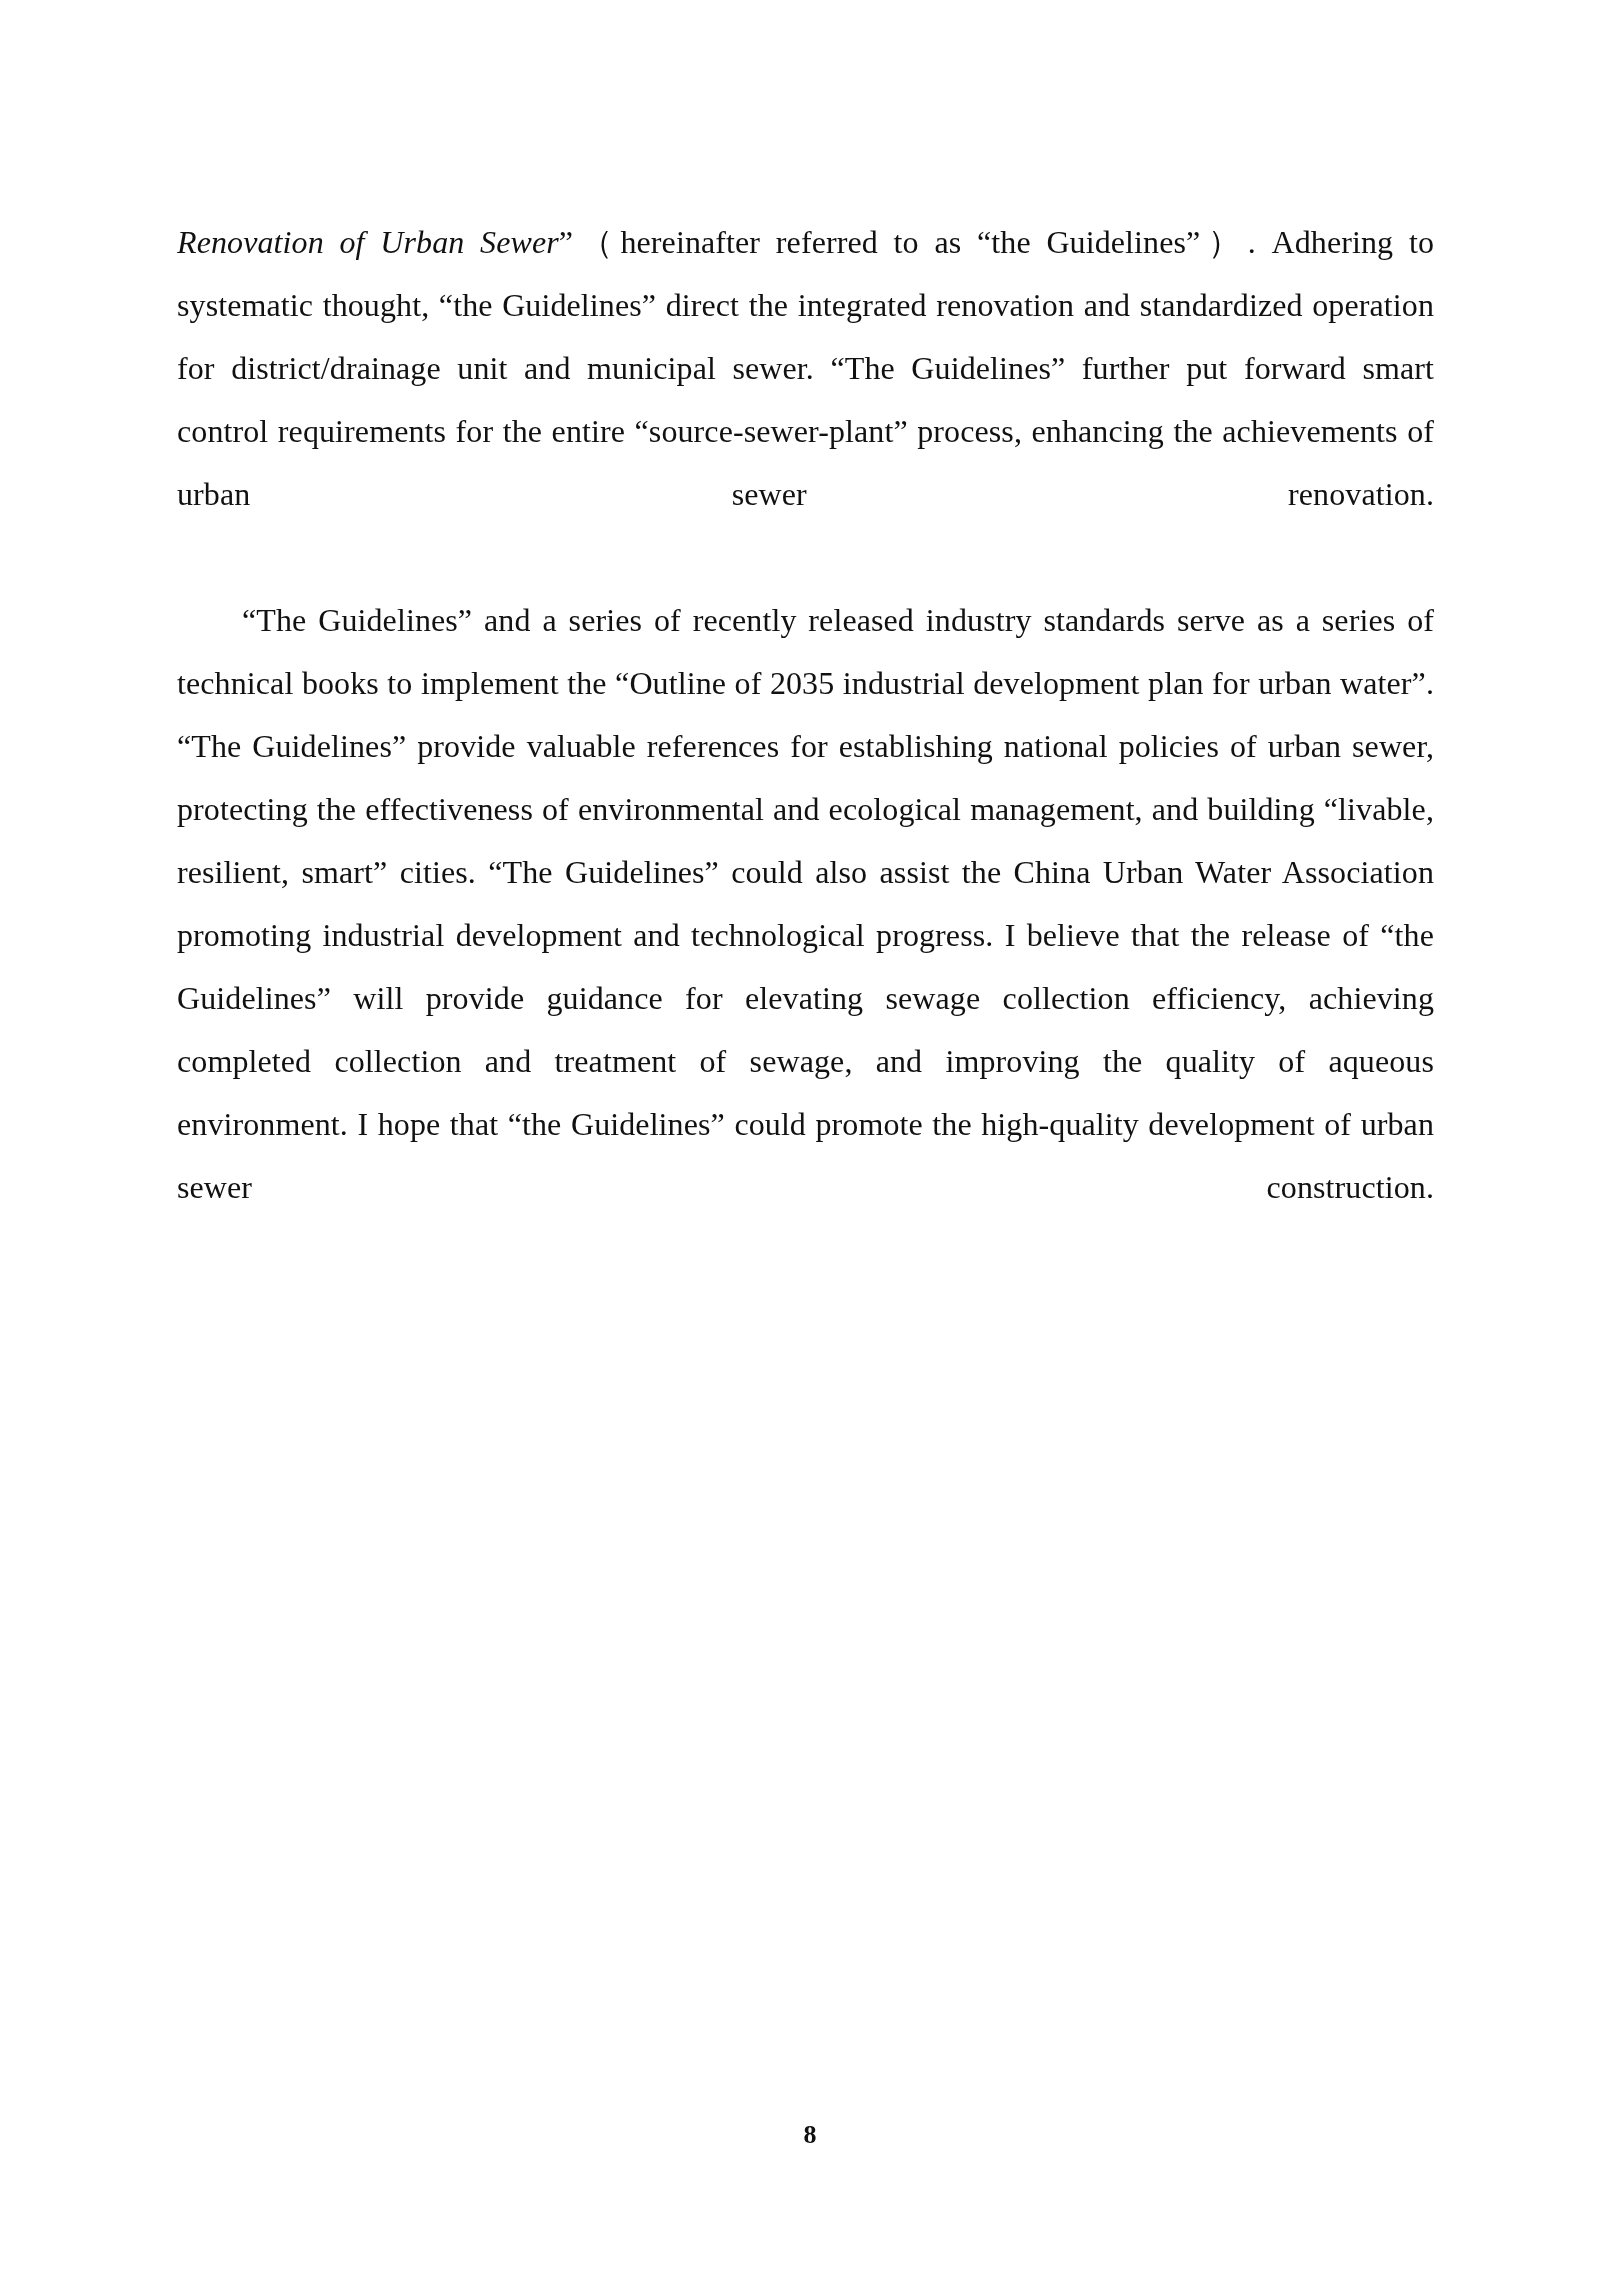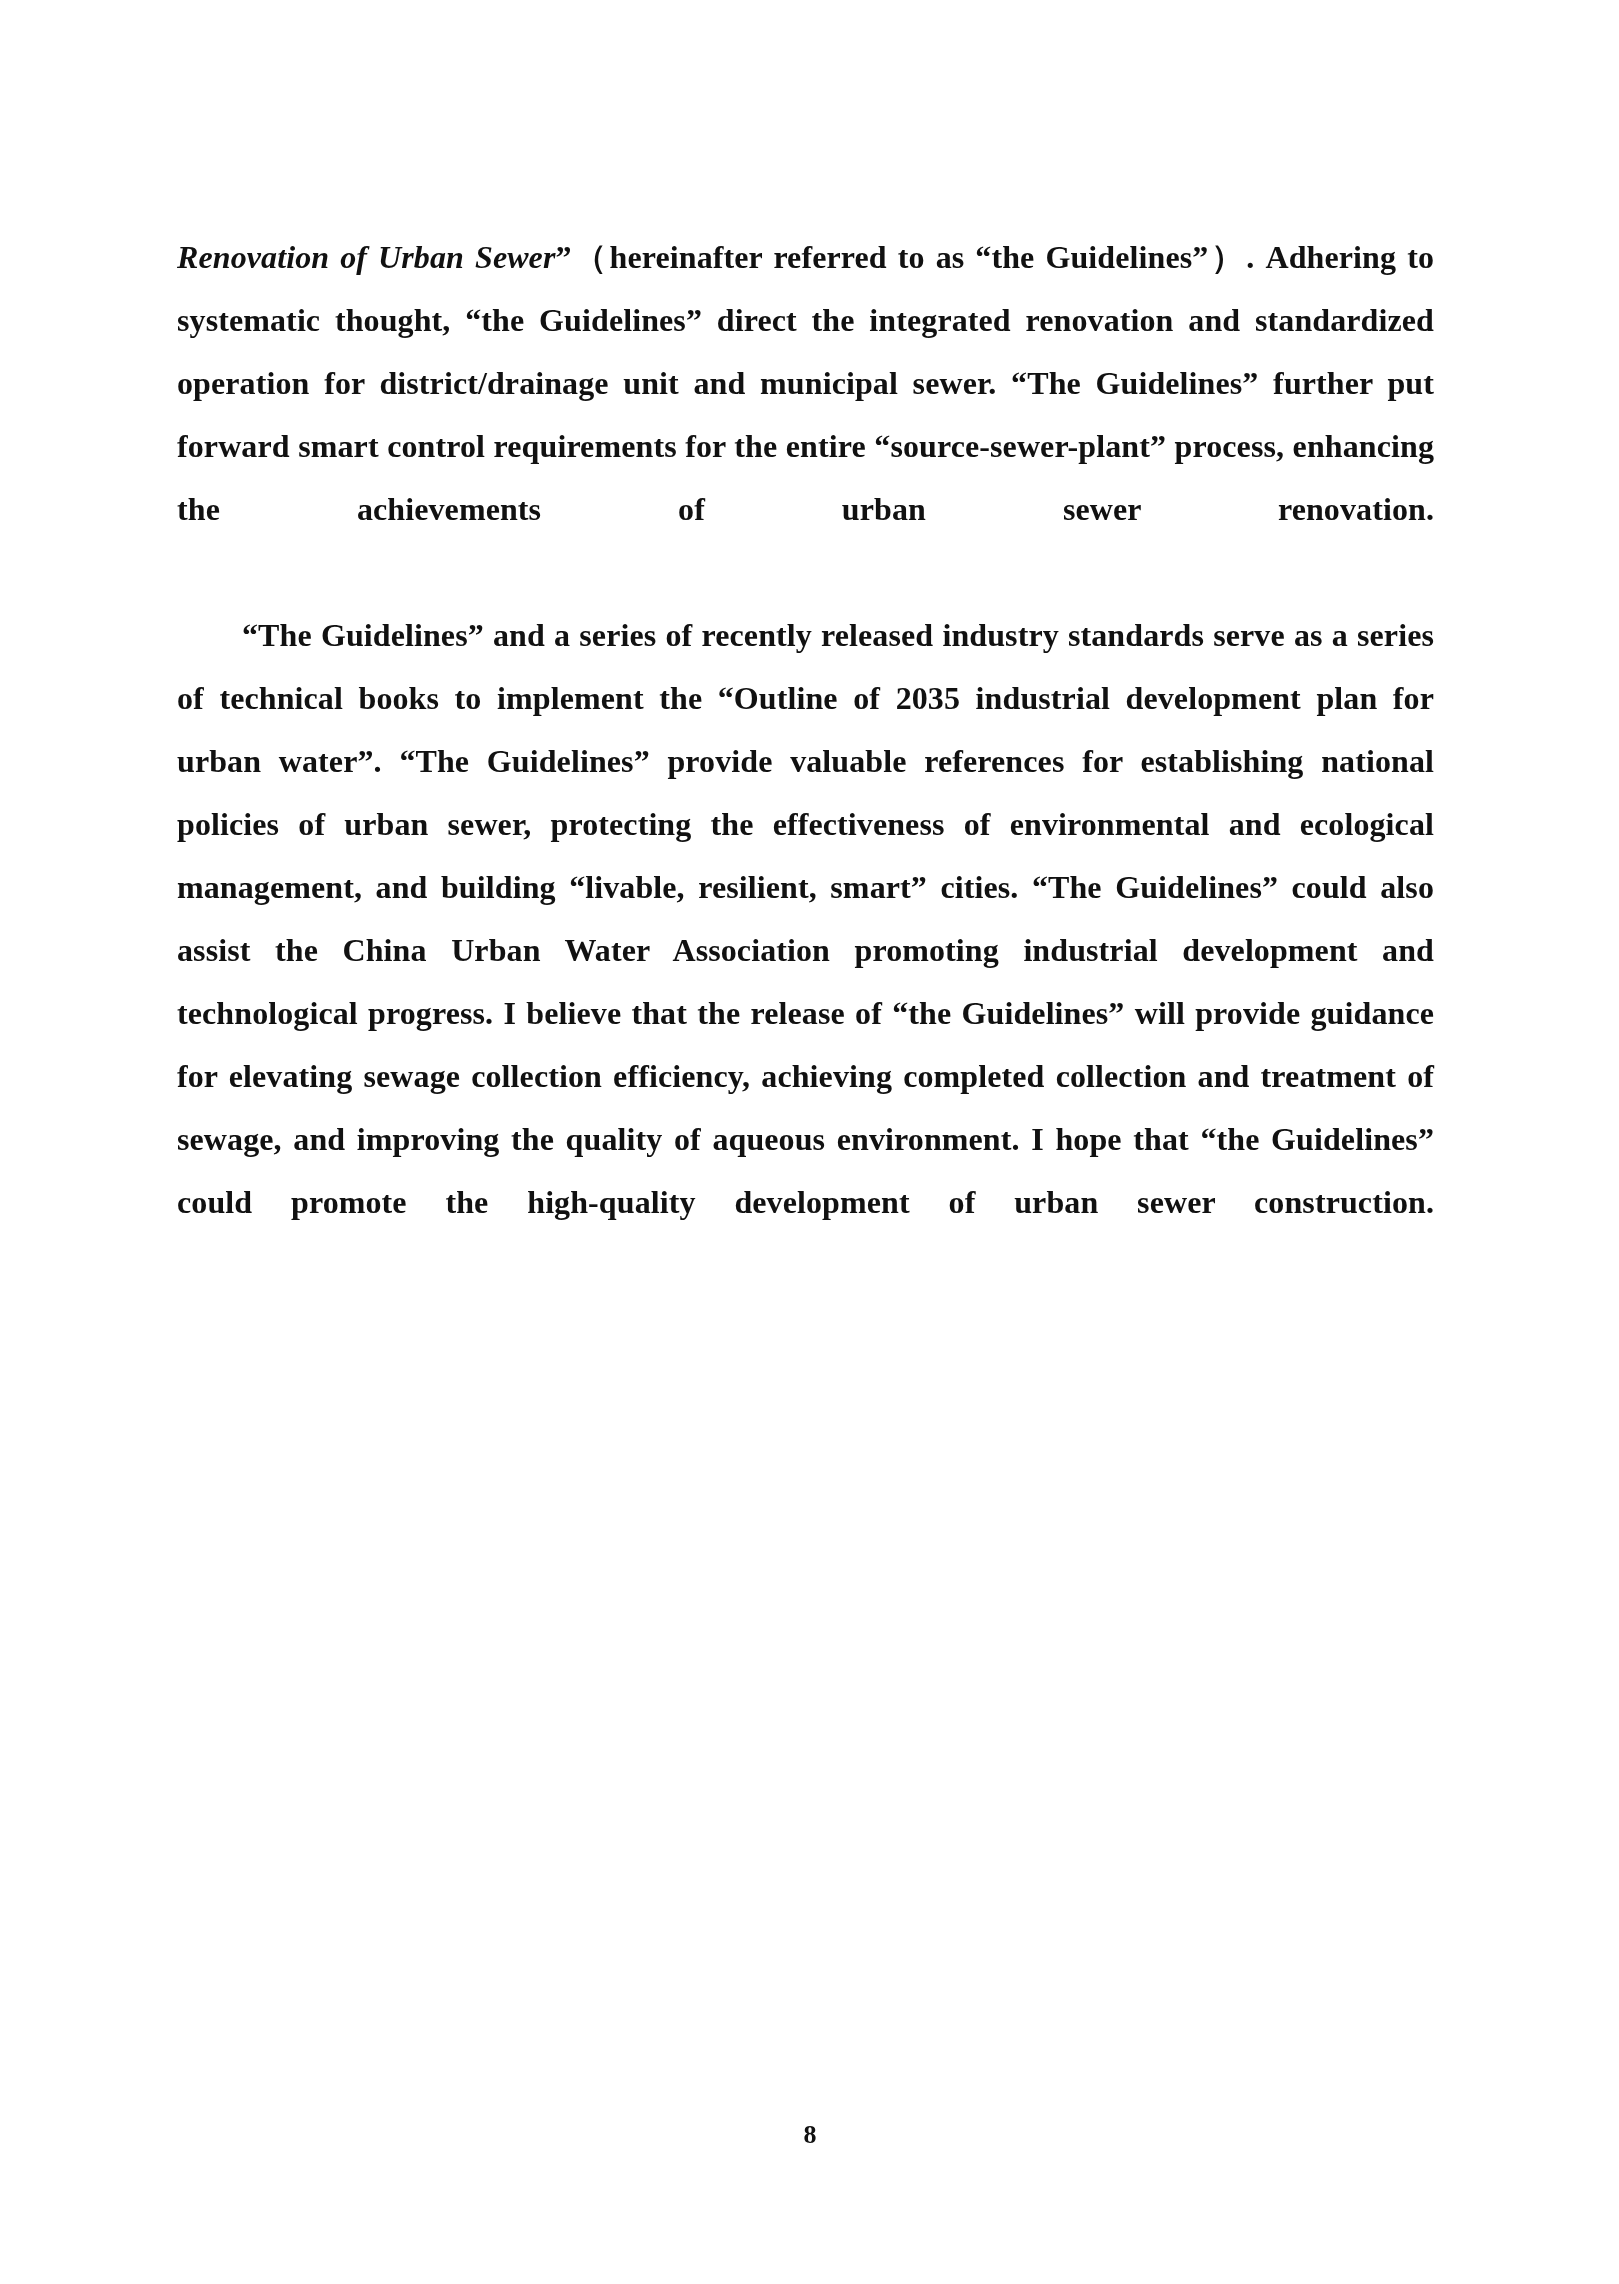--- a/index.html
+++ b/index.html
@@ -19,23 +19,22 @@
 
   .page {
     position: absolute;
     inset: 0;
     background: #ffffff;
   }
 
   .content {
     position: absolute;
     left: 177px;
-    top: 226px;
+    top: 211px;
     width: 1257px;
-    font-weight: bold;
   }
 
   .para {
     margin: 0 0 0 0;
     font-size: 32px;
     line-height: 63px;
     text-align: justify;
     text-justify: inter-word;
     color: #111111;
     letter-spacing: 0.1px;

